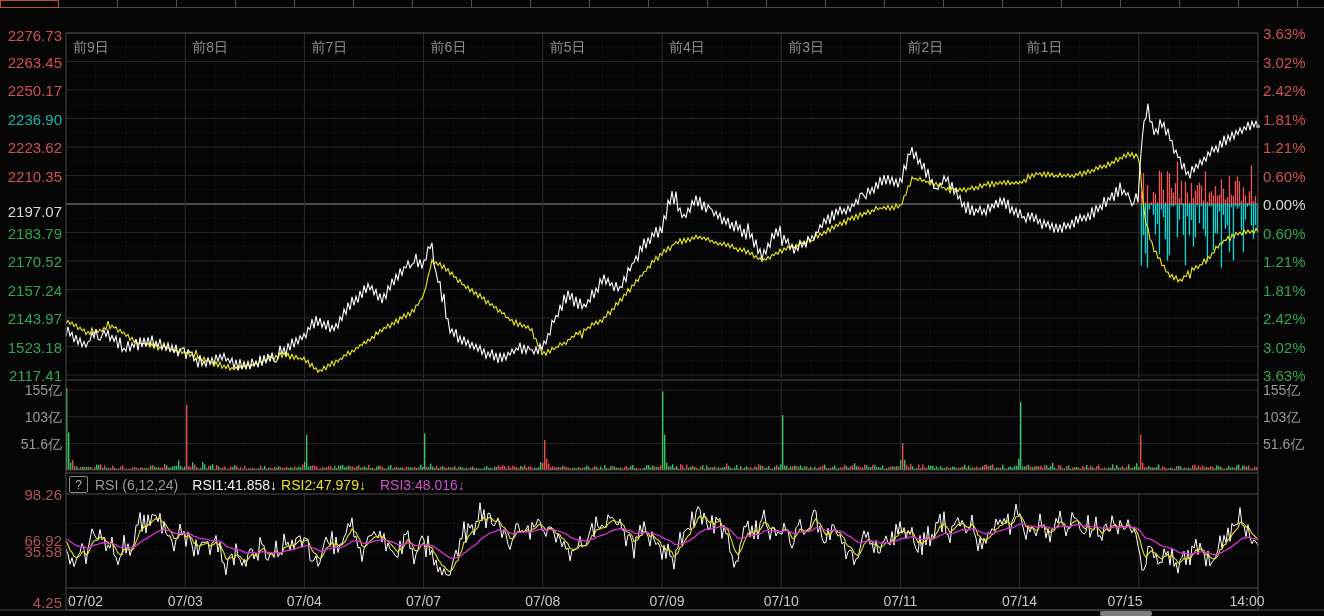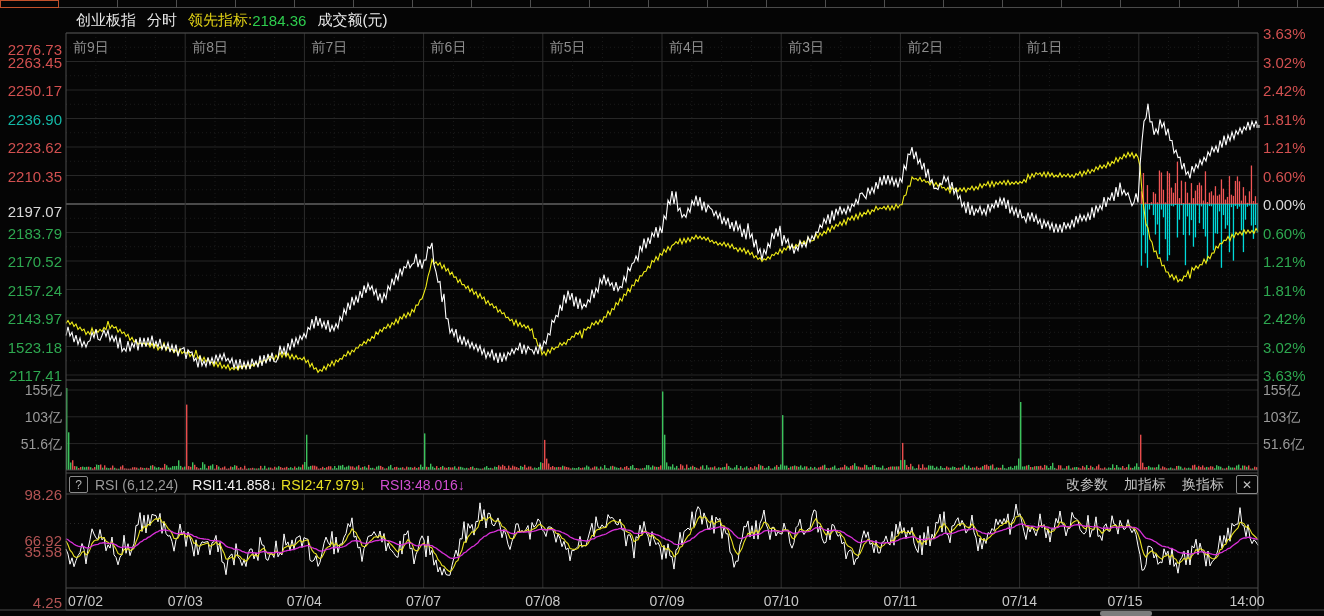--- a/index.html
+++ b/index.html
@@ -61,27 +61,20 @@
       <div class="topcell"></div>
       <div class="topcell"></div>
       <div class="topcell"></div>
       <div class="topcell"></div>
       <div class="topcell"></div>
       <div class="topcell"></div>
       <div class="topcell"></div>
       <div class="topcell"></div>
     </div>
 
-  <div class="headerbar">
-    <span>创业板指</span>
-    <span>分时</span>
-    <span class="hl-yellow" style="margin-right:0;">领先指标:</span>
-    <span class="hl-green">2184.36</span>
-    <span>成交额(元)</span>
-  </div>
 
   <svg id="chartsvg" width="1324" height="616" viewBox="0 0 1324 616">
       <line x1="66" y1="33" x2="1258" y2="33" stroke="#272727" stroke-width="1"></line>
       <line x1="66" y1="47.25" x2="1258" y2="47.25" stroke="#1b1b1b" stroke-width="1" stroke-dasharray="1 3"></line>
       <line x1="66" y1="61.5" x2="1258" y2="61.5" stroke="#272727" stroke-width="1"></line>
       <line x1="66" y1="75.75" x2="1258" y2="75.75" stroke="#1b1b1b" stroke-width="1" stroke-dasharray="1 3"></line>
       <line x1="66" y1="90" x2="1258" y2="90" stroke="#272727" stroke-width="1"></line>
       <line x1="66" y1="104.25" x2="1258" y2="104.25" stroke="#1b1b1b" stroke-width="1" stroke-dasharray="1 3"></line>
       <line x1="66" y1="118.5" x2="1258" y2="118.5" stroke="#272727" stroke-width="1"></line>
       <line x1="66" y1="132.75" x2="1258" y2="132.75" stroke="#1b1b1b" stroke-width="1" stroke-dasharray="1 3"></line>
@@ -950,21 +943,21 @@
       <line x1="66" y1="473" x2="1258" y2="473" stroke="#4d4d4d" stroke-width="1"></line>
       <line x1="66" y1="494" x2="1258" y2="494" stroke="#4d4d4d" stroke-width="1"></line>
       <line x1="66" y1="588" x2="1258" y2="588" stroke="#4d4d4d" stroke-width="1"></line>
       <line x1="66" y1="610" x2="1258" y2="610" stroke="#4d4d4d" stroke-width="1"></line>
       <line x1="0" y1="610" x2="1324" y2="610" stroke="#4d4d4d" stroke-width="1"></line>
       <line x1="66" y1="33" x2="66" y2="610" stroke="#4d4d4d" stroke-width="1"></line>
       <line x1="1258" y1="33" x2="1258" y2="610" stroke="#4d4d4d" stroke-width="1"></line>
     </svg>
 
   <div id="labels">
-      <div class="axis-label axis-left" style="top: 49px; color: rgb(210, 80, 80);">2276.73</div>
+      <div class="axis-label axis-left" style="top: 35px; color: rgb(210, 80, 80);">2276.73</div>
       <div class="axis-label axis-left" style="top: 61.5px; color: rgb(210, 80, 80);">2263.45</div>
       <div class="axis-label axis-left" style="top: 90px; color: rgb(210, 80, 80);">2250.17</div>
       <div class="axis-label axis-left" style="top: 118.5px; color: #14b8a6;">2236.90</div>
       <div class="axis-label axis-left" style="top: 147px; color: rgb(210, 80, 80);">2223.62</div>
       <div class="axis-label axis-left" style="top: 175.5px; color: rgb(210, 80, 80);">2210.35</div>
       <div class="axis-label axis-left" style="top: 211px; color: rgb(217, 217, 217);">2197.07</div>
       <div class="axis-label axis-left" style="top: 232.5px; color: rgb(46, 168, 80);">2183.79</div>
       <div class="axis-label axis-left" style="top: 261px; color: rgb(46, 168, 80);">2170.52</div>
       <div class="axis-label axis-left" style="top: 289.5px; color: rgb(46, 168, 80);">2157.24</div>
       <div class="axis-label axis-left" style="top: 318px; color: rgb(46, 168, 80);">2143.97</div>
@@ -1016,25 +1009,19 @@
     </div>
 
   <div class="rsibar">
     <div class="rsileft">
       <div class="helpbox">?</div>
       <span class="rsiname">RSI (6,12,24)</span>
       <span class="rsi1">RSI1:41.858↓</span>
       <span class="rsi2">RSI2:47.979↓</span>
       <span class="rsi3">RSI3:48.016↓</span>
     </div>
-    <div class="rsiright">
-      <span class="rsibtn">改参数</span>
-      <span class="rsibtn">加指标</span>
-      <span class="rsibtn">换指标</span>
-      <div class="closebox">✕</div>
-    </div>
   </div>
 
   <div class="scrolltrack">
     <div class="scrollthumb"></div>
   </div>
 
 </div>
 
 </body></html>

